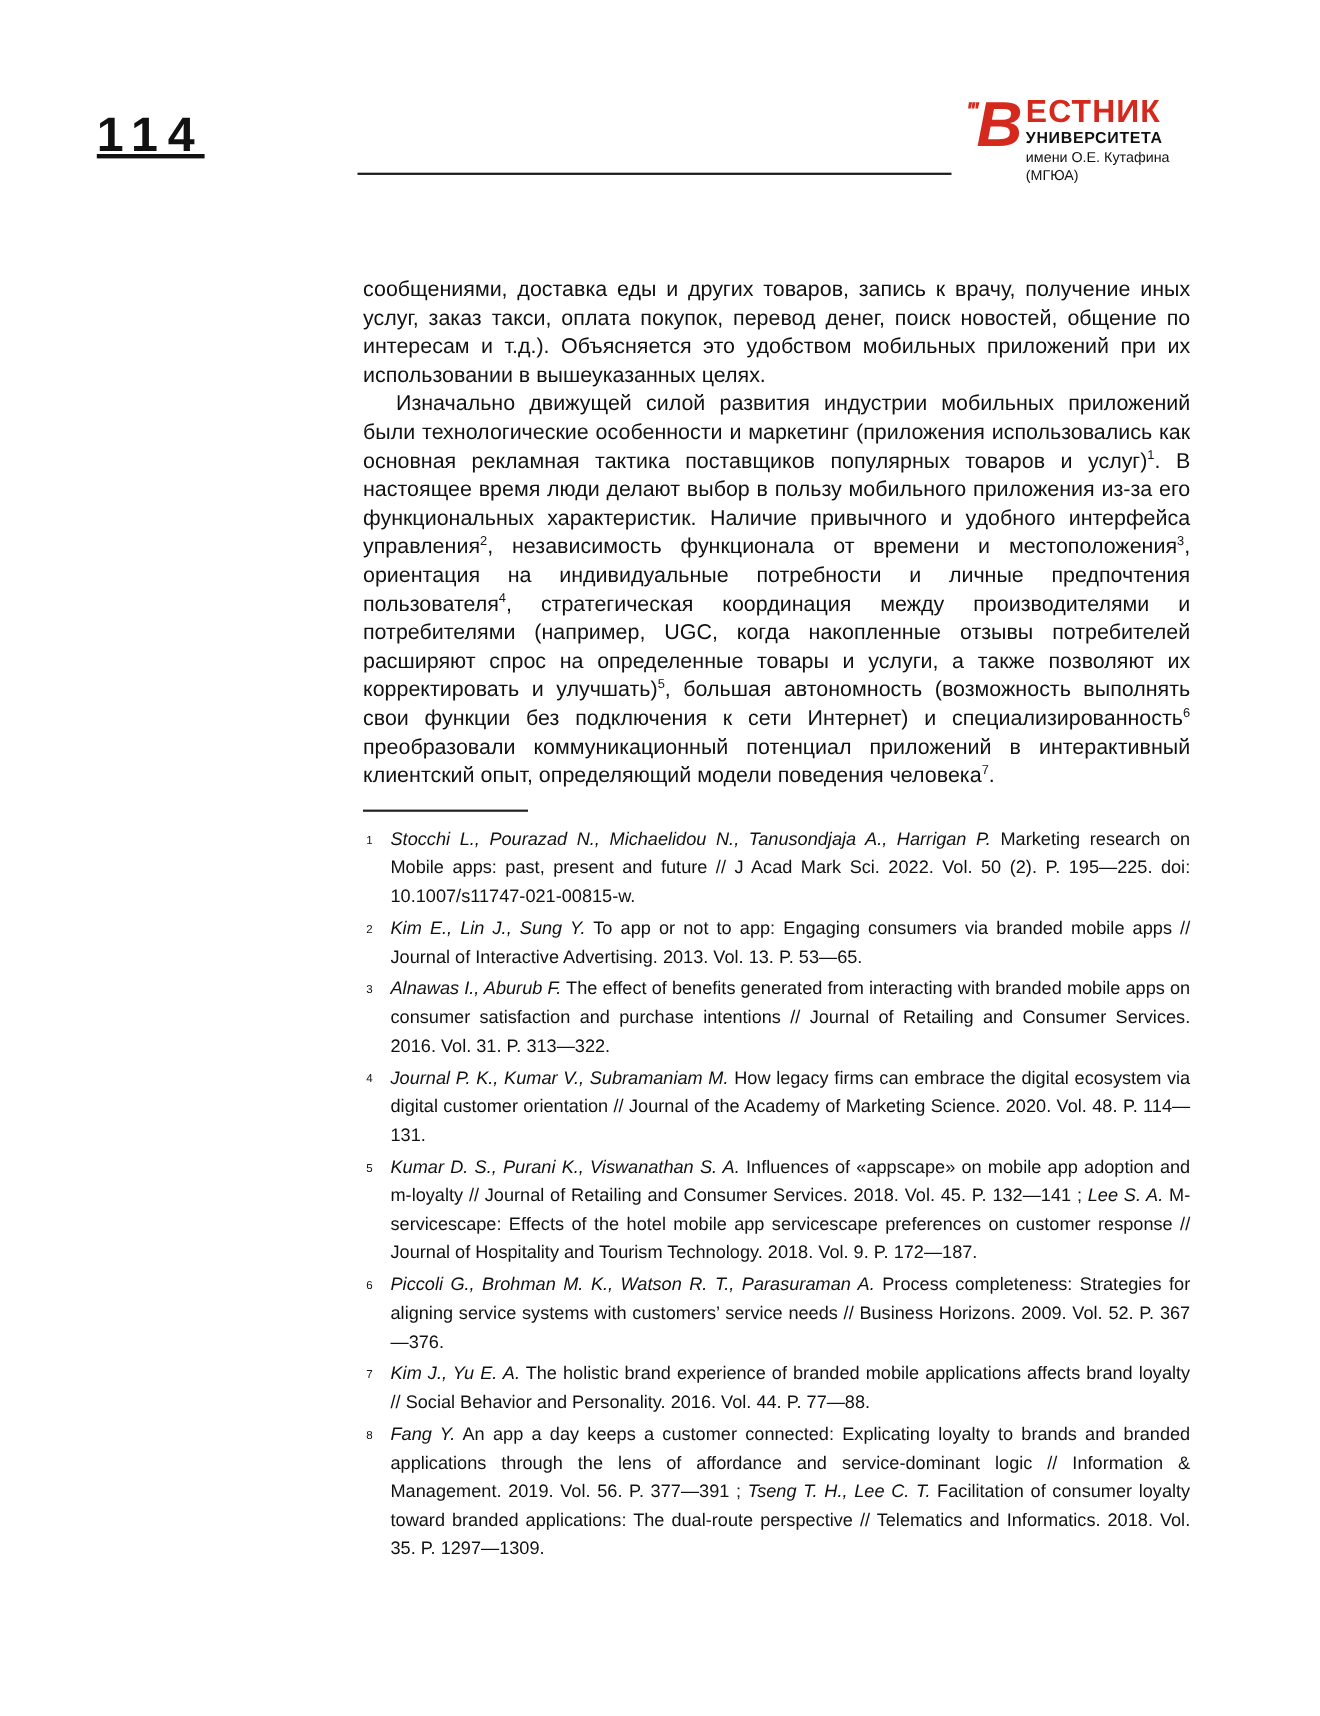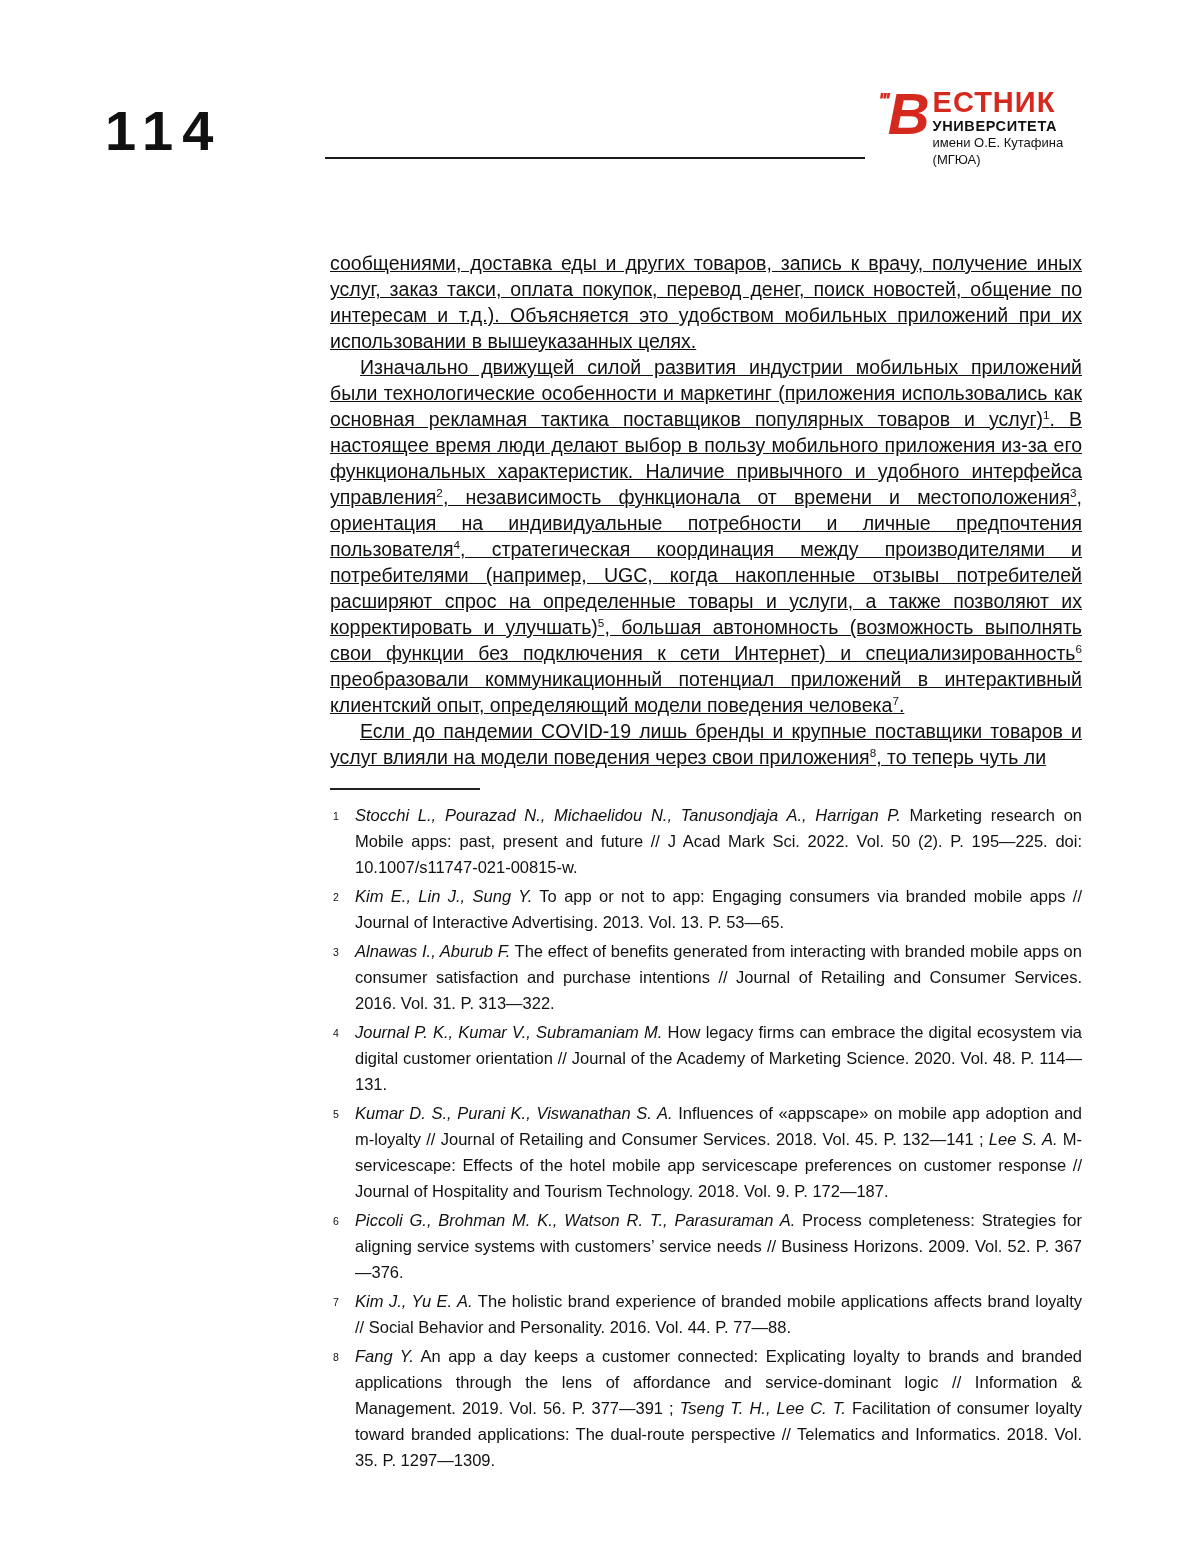--- a/index.html
+++ b/index.html
@@ -13,25 +13,26 @@
     margin: 0 auto;
     background: #ffffff;
     color: #111;
     overflow: hidden;
   }
 
   
   .page-number {
     position: absolute;
     top: 98px;
-    left: 105px;
-    font-size: 56px;
+    left: 88px;
+    font-size: 44px;
     font-weight: bold;
     letter-spacing: 9px;
     color: #111;
+    text-decoration: underline;
   }
   .running-title {
     position: absolute;
     top: 110px;
     left: 330px;
     font-size: 22px;
     letter-spacing: 2.5px;
     color: #222;
   }
   .header-rule {
@@ -95,21 +96,20 @@
     top: 250px;
     left: 330px;
     width: 752px;
   }
   .para {
     font-size: 19.5px;
     line-height: 26px;
     text-align: justify;
     color: #111;
     hyphens: auto;
-    text-decoration: underline;
   }
   .para.indent { text-indent: 30px; }
   .para sup {
     font-size: 0.6em;
     line-height: 0;
     vertical-align: super;
   }
 
   
   .fn-sep {
@@ -166,21 +166,20 @@
         <span class="logo-univ">УНИВЕРСИТЕТА</span>
         <span class="logo-name">имени О.Е. Кутафина (МГЮА)</span>
       </span>
     </div>
   </div>
 
   <main class="content">
     <div id="paragraphs">
         <p class="para"><span>сообщениями, доставка еды и других товаров, запись к врачу, получение иных услуг, заказ такси, оплата покупок, перевод денег, поиск новостей, общение по интересам и т.д.). Объясняется это удобством мобильных приложений при их использовании в вышеуказанных целях.</span></p>
         <p class="para indent"><span>Изначально движущей силой развития индустрии мобильных приложений были технологические особенности и маркетинг (приложения использовались как основная рекламная тактика поставщиков популярных товаров и услуг)</span><sup>1</sup><span>. В настоящее время люди делают выбор в пользу мобильного приложения из-за его функциональных характеристик. Наличие привычного и удобного интерфейса управления</span><sup>2</sup><span>, независимость функционала от времени и местоположения</span><sup>3</sup><span>, ориентация на индивидуальные потребности и личные предпочтения пользователя</span><sup>4</sup><span>, стратегическая координация между производителями и потребителями (например, UGC, когда накопленные отзывы потребителей расширяют спрос на определенные товары и услуги, а также позволяют их корректировать и улучшать)</span><sup>5</sup><span>, большая автономность (возможность выполнять свои функции без подключения к сети Интернет) и специализированность</span><sup>6</sup><span> преобразовали коммуникационный потенциал приложений в интерактивный клиентский опыт, определяющий модели поведения человека</span><sup>7</sup><span>.</span></p>
-        <p class="para indent"><span>Если до пандемии COVID-19 лишь бренды и крупные поставщики товаров и услуг влияли на модели поведения через свои приложения</span><sup>8</sup><span>, то теперь чуть ли</span></p>
       </div>
     <div class="fn-sep"></div>
     <div id="footnotes">
         <div class="footnote"><span class="fn-num">1</span><i>Stocchi L., Pourazad N., Michaelidou N., Tanusondjaja A., Harrigan P.</i><span> Marketing research on Mobile apps: past, present and future // J Acad Mark Sci. 2022. Vol. 50 (2). P. 195—225. doi: 10.1007/s11747-021-00815-w.</span></div>
         <div class="footnote"><span class="fn-num">2</span><i>Kim E., Lin J., Sung Y.</i><span> To app or not to app: Engaging consumers via branded mobile apps // Journal of Interactive Advertising. 2013. Vol. 13. P. 53—65.</span></div>
         <div class="footnote"><span class="fn-num">3</span><i>Alnawas I., Aburub F.</i><span> The effect of benefits generated from interacting with branded mobile apps on consumer satisfaction and purchase intentions // Journal of Retailing and Consumer Services. 2016. Vol. 31. P. 313—322.</span></div>
         <div class="footnote"><span class="fn-num">4</span><i>Journal P. K., Kumar V., Subramaniam M.</i><span> How legacy firms can embrace the digital ecosystem via digital customer orientation // Journal of the Academy of Marketing Science. 2020. Vol. 48. P. 114—131.</span></div>
         <div class="footnote"><span class="fn-num">5</span><i>Kumar D. S., Purani K., Viswanathan S. A.</i><span> Influences of «appscape» on mobile app adoption and m-loyalty // Journal of Retailing and Consumer Services. 2018. Vol. 45. P. 132—141 ; </span><i>Lee S. A.</i><span> M-servicescape: Effects of the hotel mobile app servicescape preferences on customer response // Journal of Hospitality and Tourism Technology. 2018. Vol. 9. P. 172—187.</span></div>
         <div class="footnote"><span class="fn-num">6</span><i>Piccoli G., Brohman M. K., Watson R. T., Parasuraman A.</i><span> Process completeness: Strategies for aligning service systems with customers’ service needs // Business Horizons. 2009. Vol. 52. P. 367—376.</span></div>
         <div class="footnote"><span class="fn-num">7</span><i>Kim J., Yu E. A.</i><span> The holistic brand experience of branded mobile applications affects brand loyalty // Social Behavior and Personality. 2016. Vol. 44. P. 77—88.</span></div>

